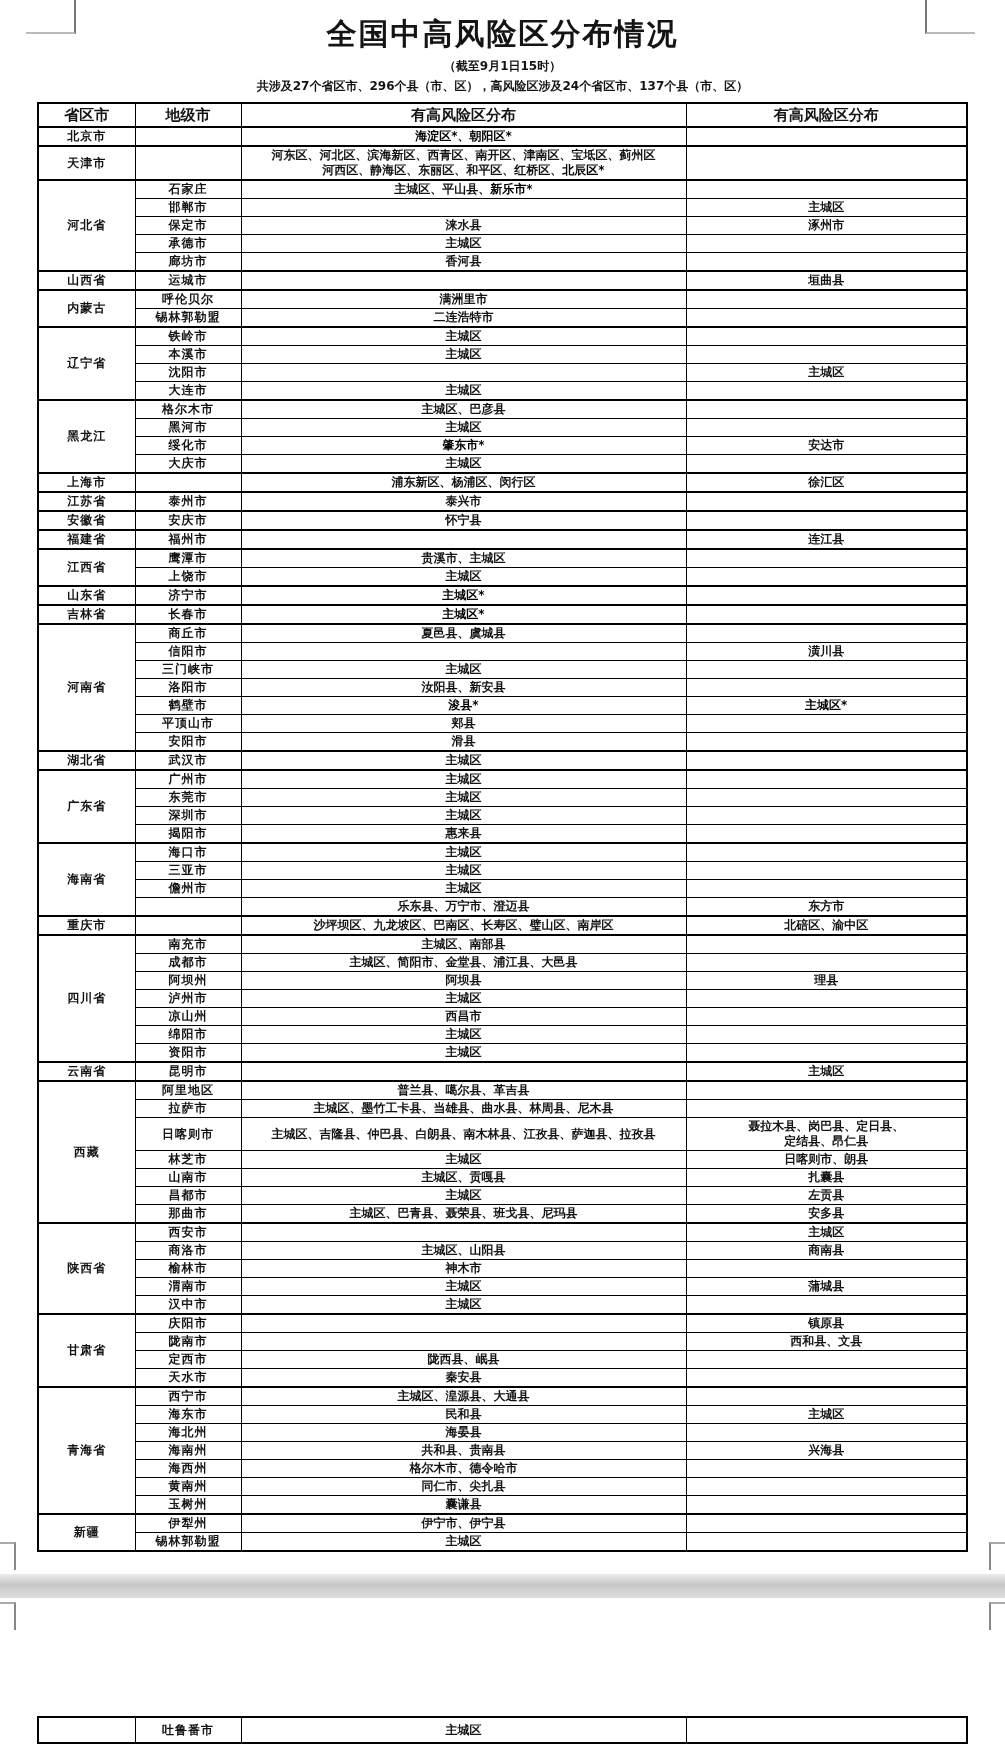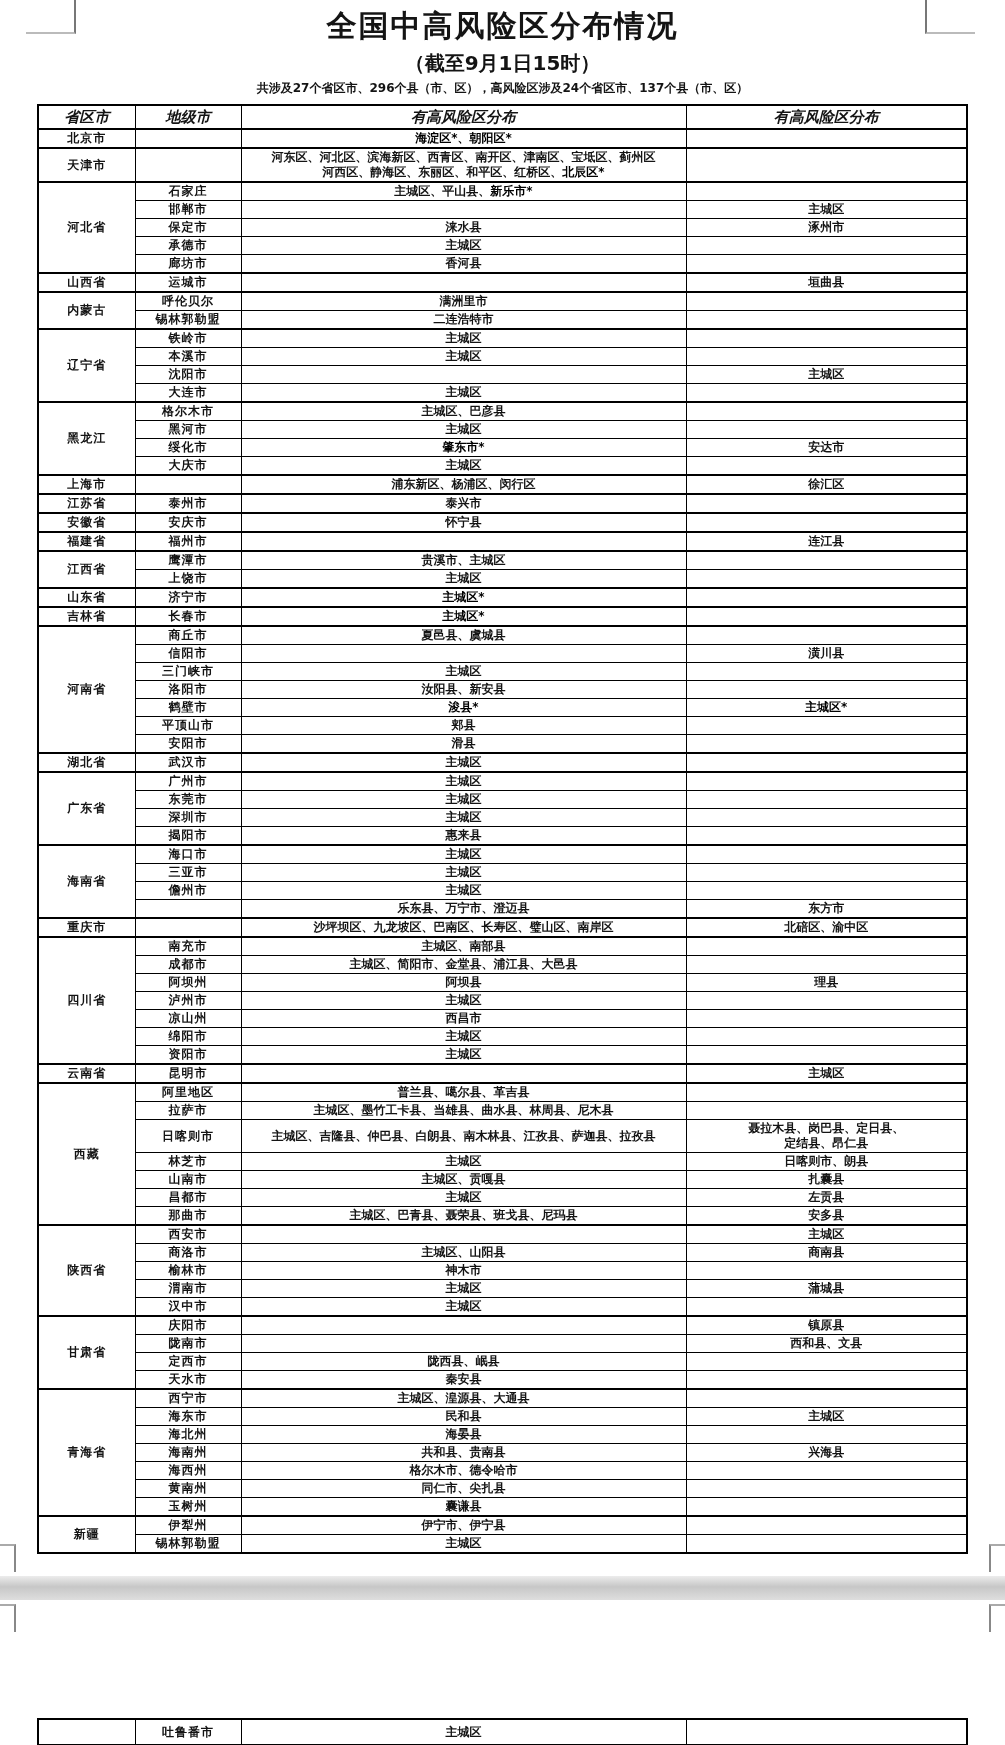--- a/index.html
+++ b/index.html
@@ -4,39 +4,39 @@
 <style>
   * { box-sizing: border-box; margin: 0; padding: 0; }
   html, body { width: 1005px; background: #fff; }
   body {
     height: 1745px;
     font-family: "DejaVu Sans", "Liberation Sans", sans-serif;
     color: #141414;
     position: relative;
     overflow: hidden;
   }
-  .page { position: relative; width: 100%; height: 100%; padding-top: 6px; }
+  .page { position: relative; width: 100%; height: 100%; padding-top: 14px; }
 
   
   .corner { position: absolute; width: 50px; height: 34px; }
   .corner.tl { left: 26px; top: 0; border-right: 2px solid #777; border-bottom: 2px solid #bbb; }
   .corner.tr { right: 30px; top: 0; border-left: 2px solid #777; border-bottom: 2px solid #bbb; }
 
   h1 { text-align: center; font-size: 30px; font-weight: bold; letter-spacing: 2px; }
-  .subtitle { text-align: center; font-size: 20px; font-weight: bold; margin-top: 3px; }
+  .subtitle { text-align: center; font-size: 12px; font-weight: bold; margin-top: 3px; }
   .summary  { text-align: center; font-size: 12px; font-weight: bold; margin-top: 3px; }
 
   table.grid {
     border-collapse: collapse; table-layout: fixed;
     width: 929px; margin: 7px auto 0;
     border: 2px solid #000;
   }
   .grid th {
     border: 1px solid #000; border-bottom: 2px solid #000;
-    font-size: 15px; font-weight: bold; height: 24px; padding: 0 2px; font-style: italic;
+    font-size: 15px; font-weight: bold; height: 24px; padding: 0 2px;
   }
   .grid td {
     border: 1px solid #000;
     font-size: 12px; font-weight: bold; text-align: center;
     padding: 1px 2px; line-height: 15px; white-space: pre-line;
     overflow: hidden;
   }
   .grid tr.grp td { border-top: 2px solid #000; }
   .grid td.prov, .grid td.city { letter-spacing: 1px; }
   .red { color: #000000; }

